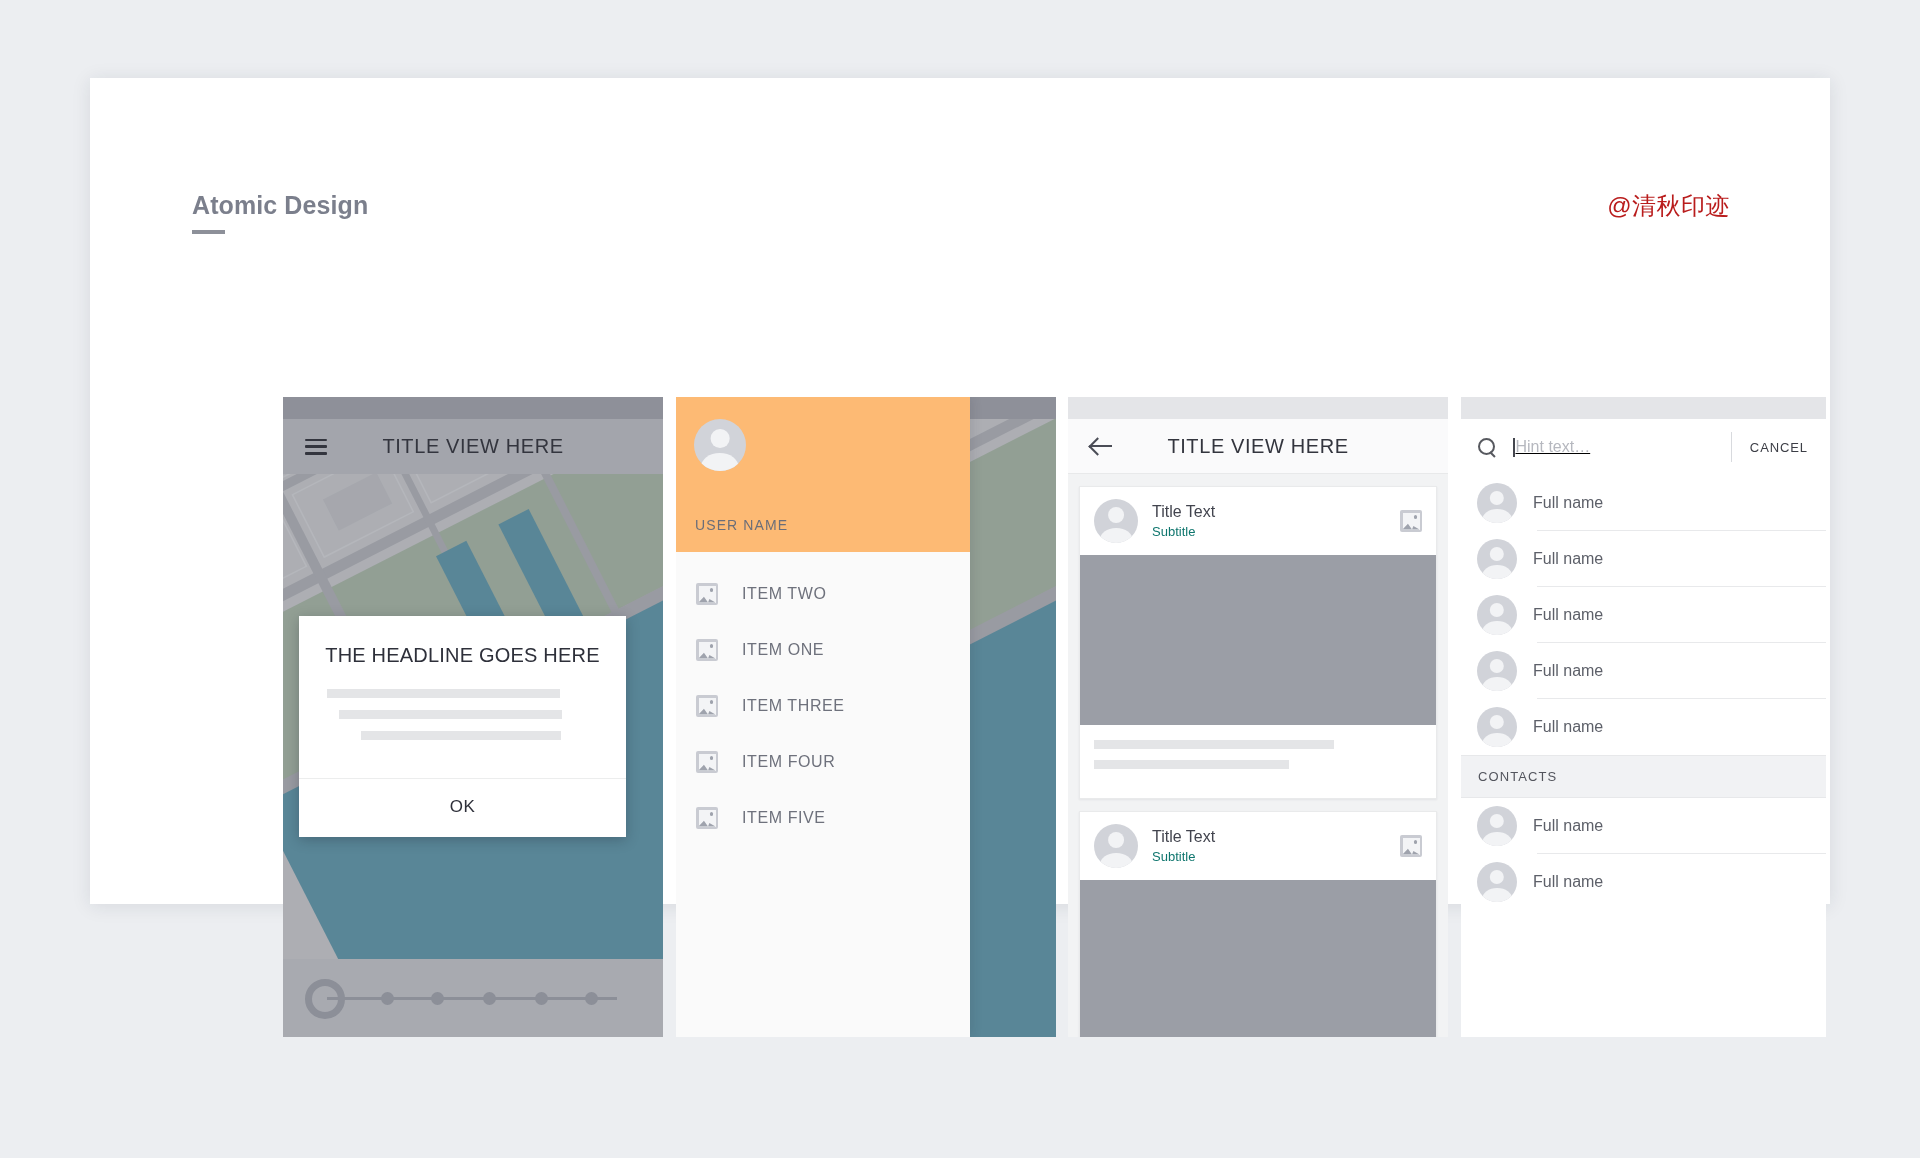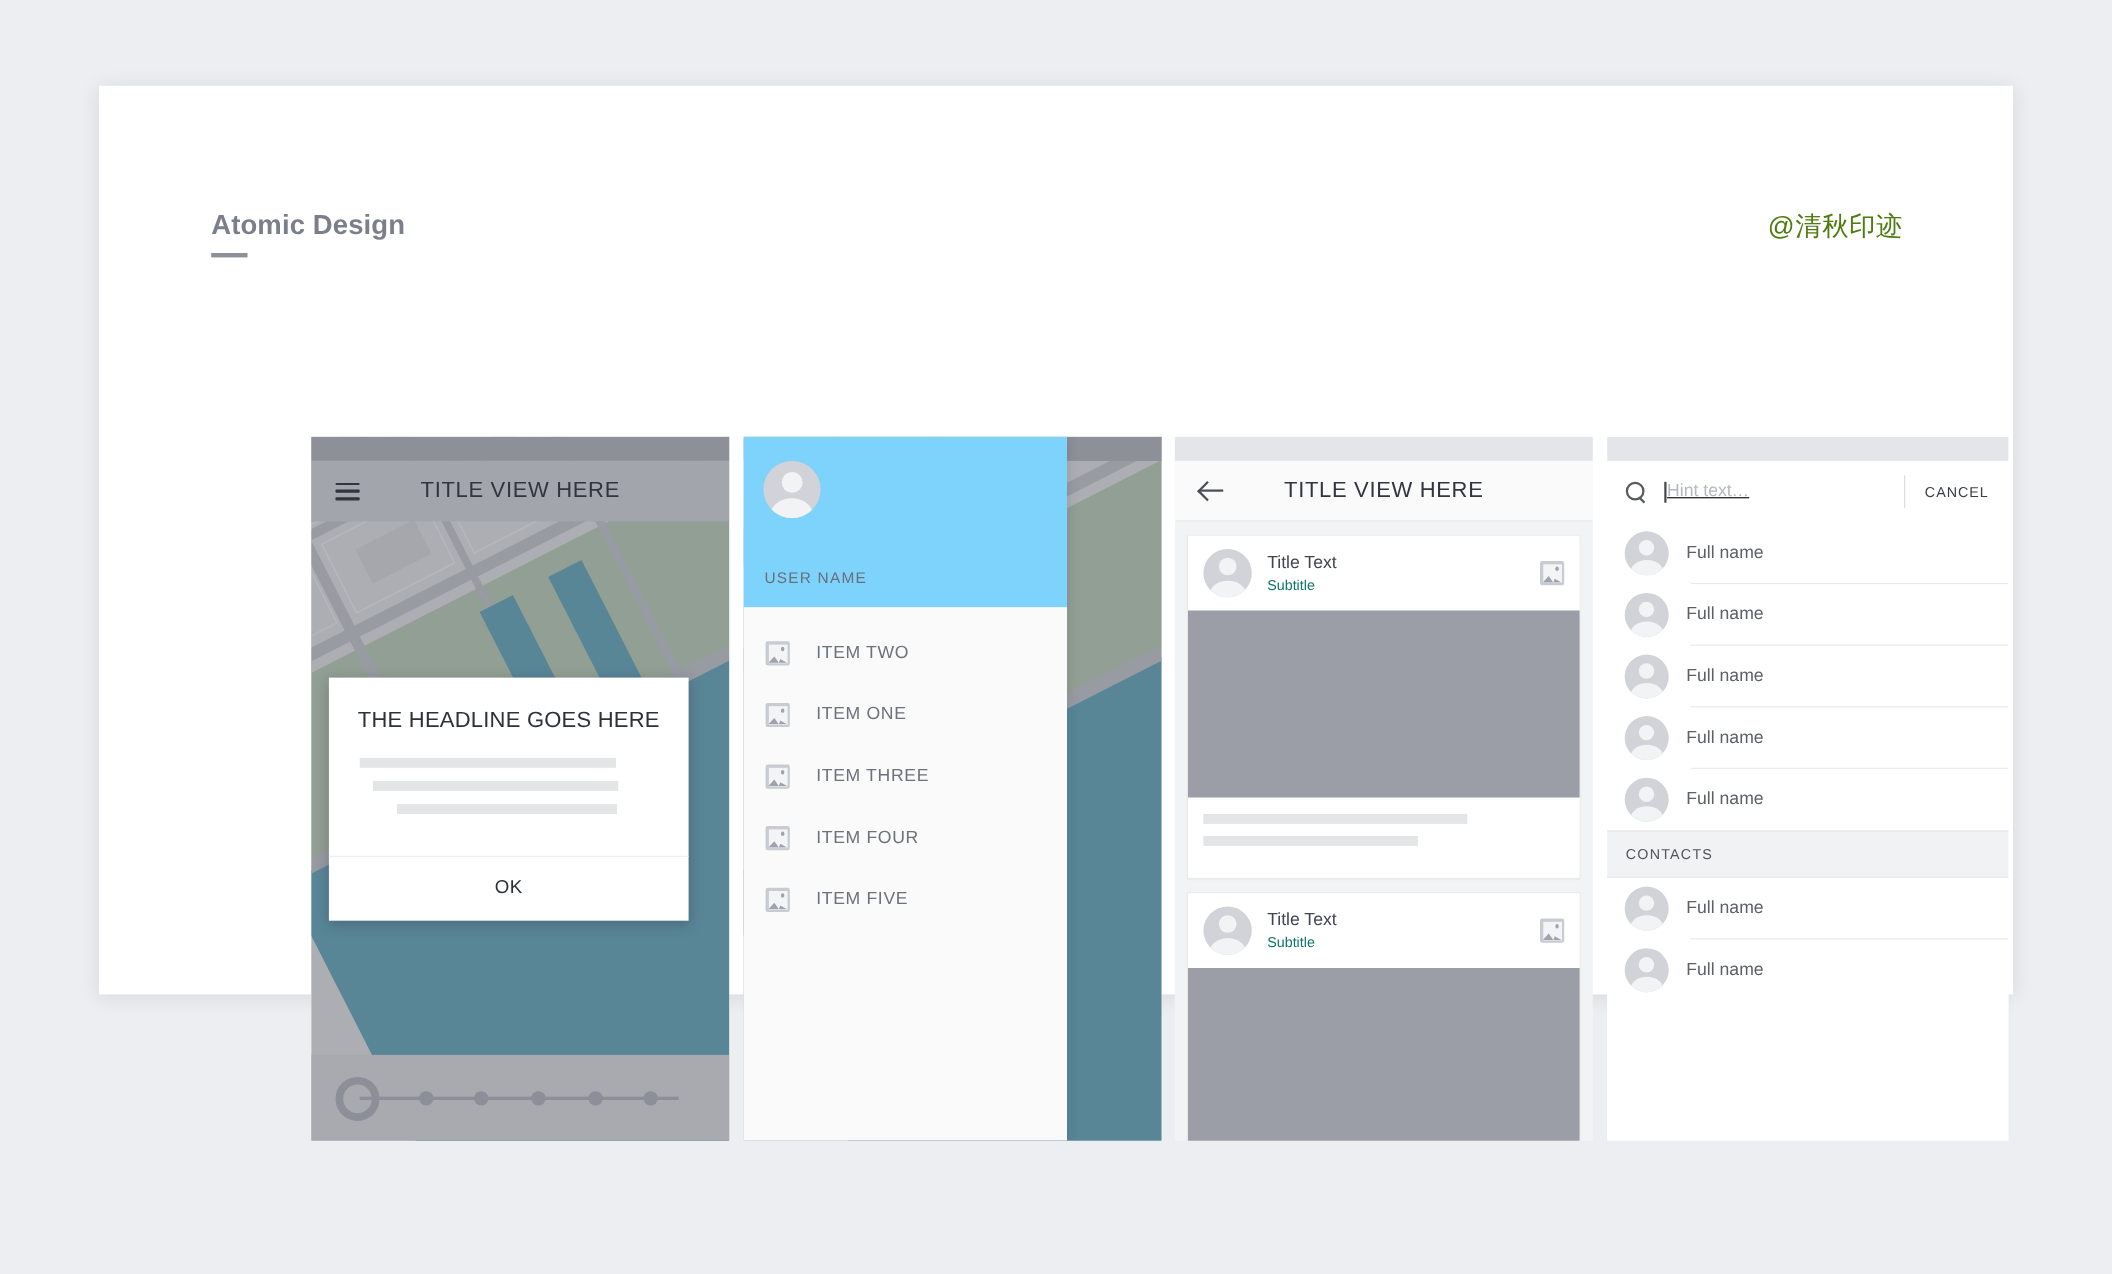--- a/index.html
+++ b/index.html
@@ -39,21 +39,21 @@
     top: 152px;
     width: 33px;
     height: 4px;
     background: #8d9099;
   }
   .watermark {
     position: absolute;
     right: 100px;
     top: 112px;
     font-size: 24px;
-    color: #4d7c0f;
+    color: #b91c1c;
     letter-spacing: 0.5px;
     white-space: nowrap;
   }
 
   
   .panel {
     position: absolute;
     top: 319px;
     width: 380px;
     height: 640px;
@@ -174,21 +174,21 @@
   .drawer {
     position: absolute;
     left: 0; top: 0;
     width: 294px;
     height: 100%;
     background: #fafafa;
     box-shadow: 2px 0 10px rgba(30,35,50,0.12);
   }
   .drawer-head {
     height: 155px;
-    background: #7dd3fc;
+    background: #fdba74;
     position: relative;
   }
   .drawer-head .avatar { position: absolute; left: 18px; top: 22px; }
   .drawer-username {
     position: absolute;
     left: 19px;
     bottom: 19px;
     font-size: 14px;
     color: #6b6e79;
     letter-spacing: 1.1px;

